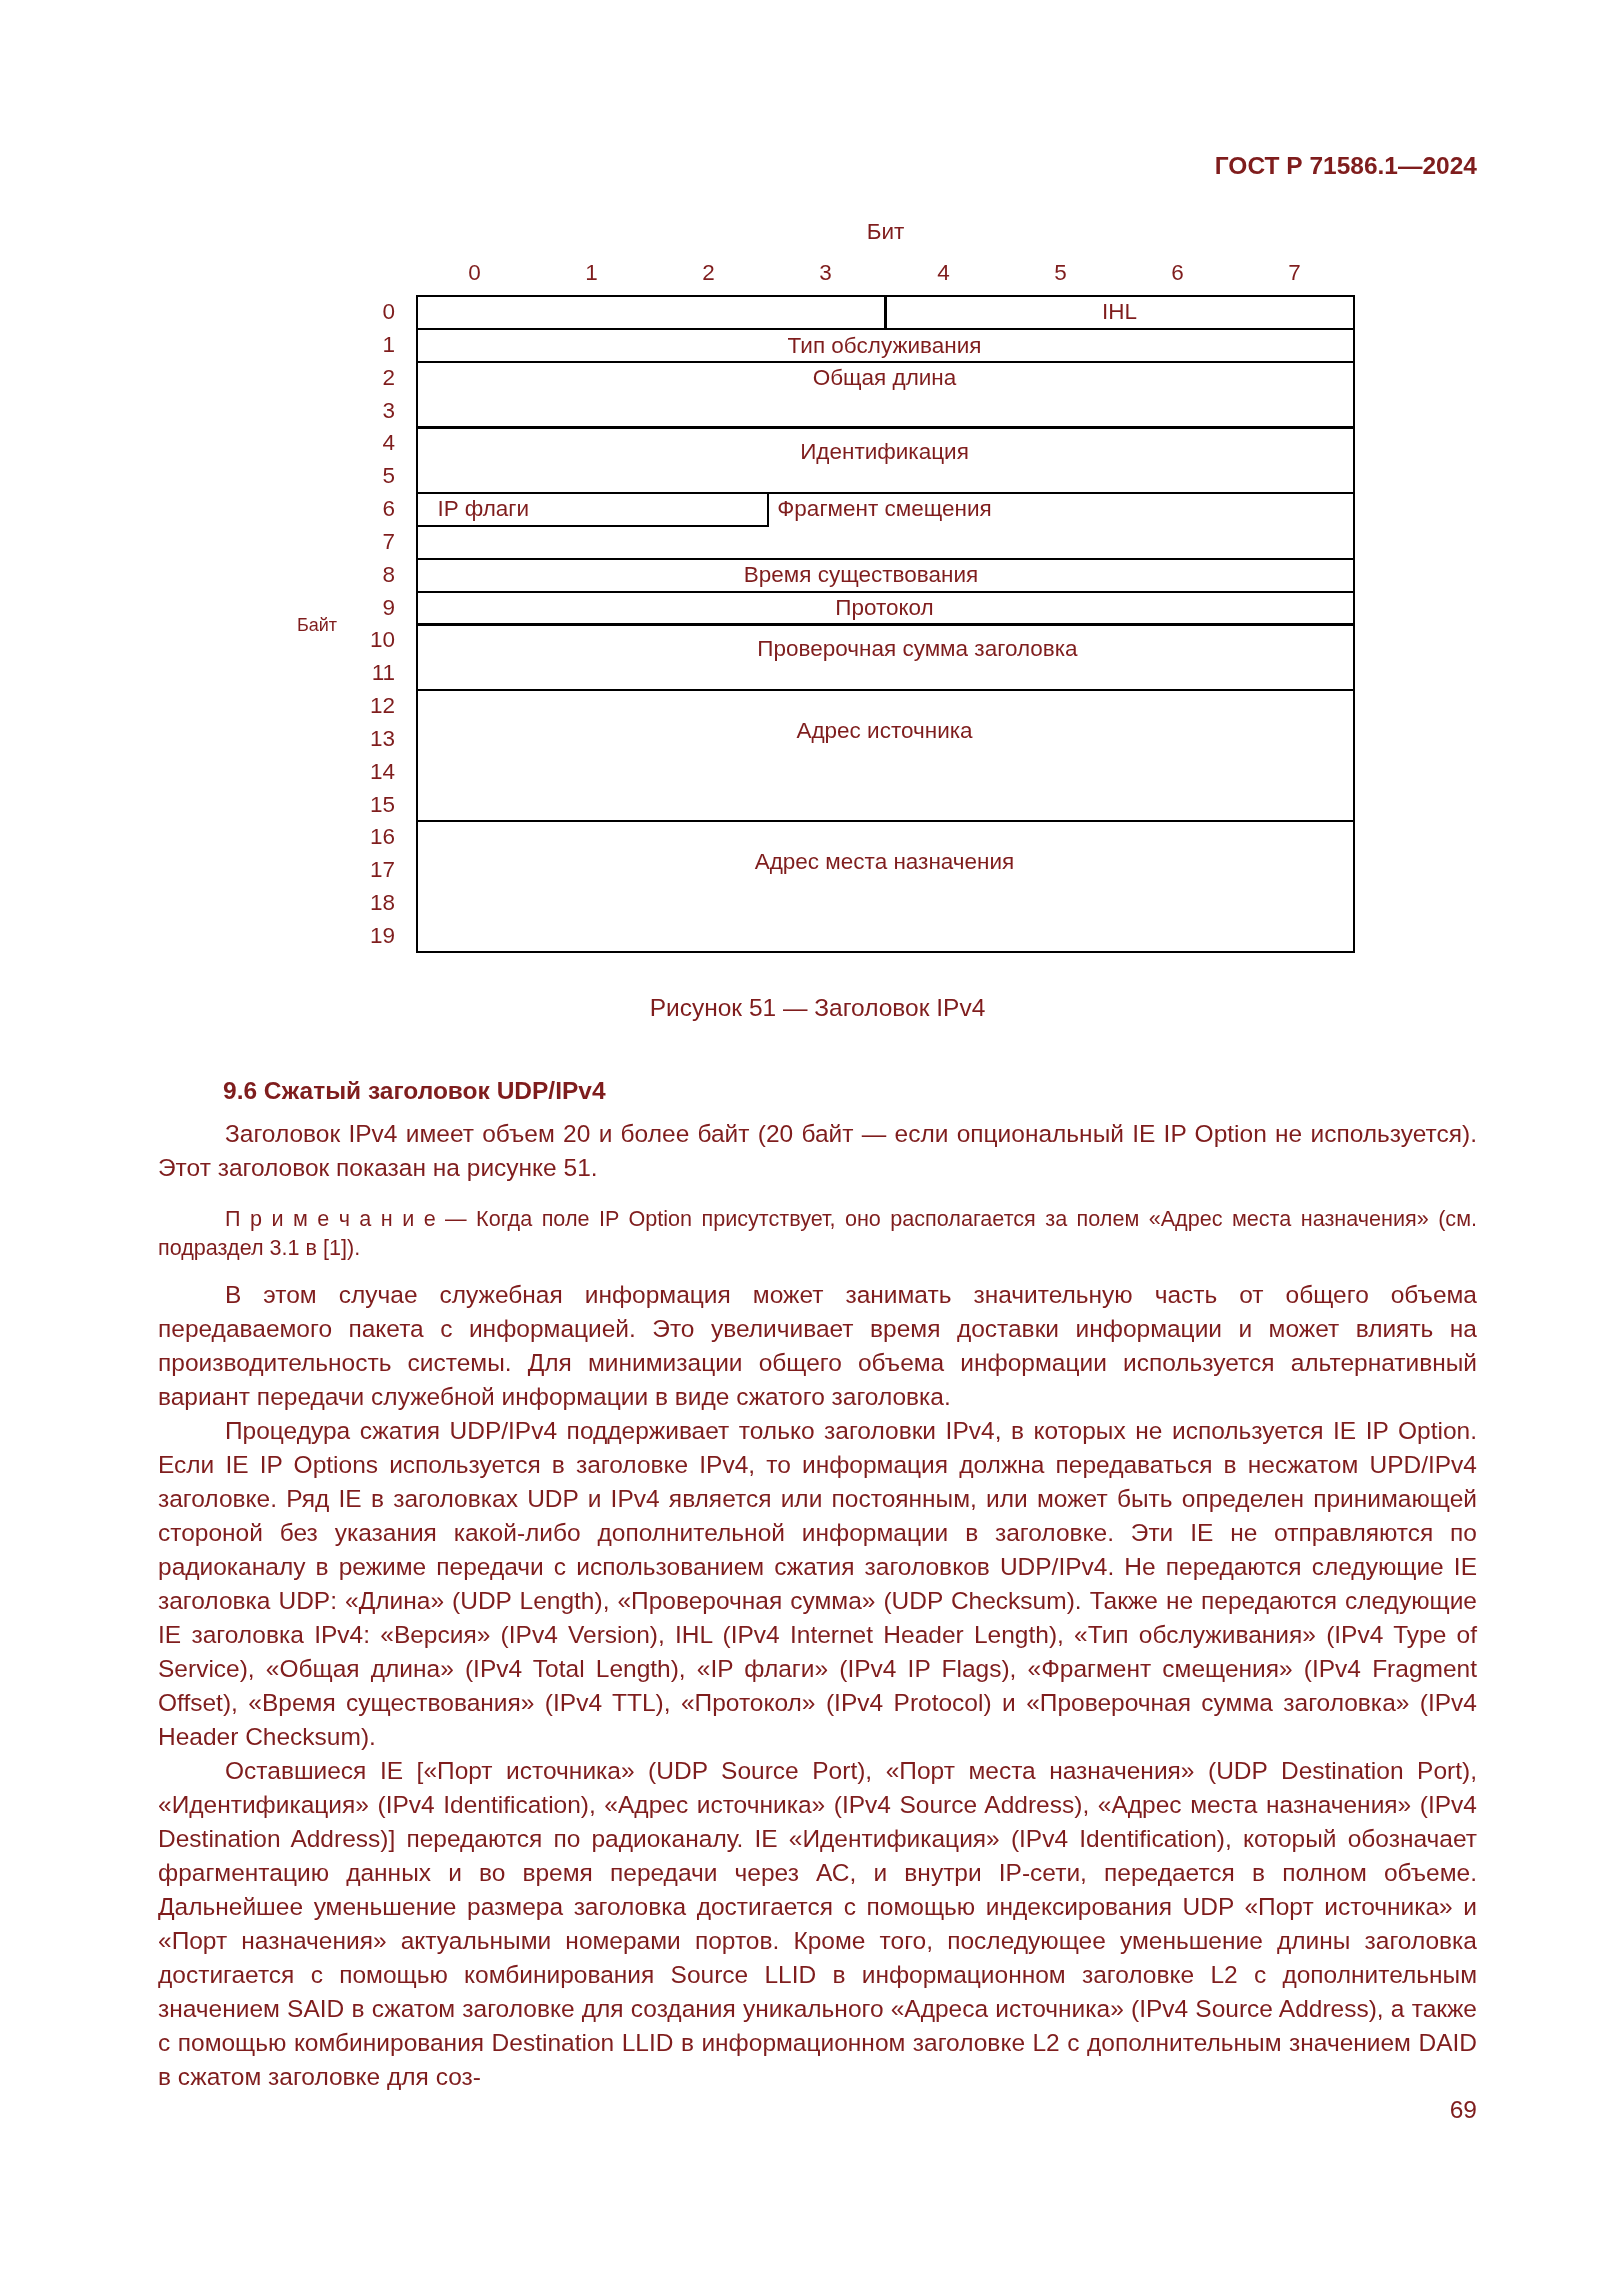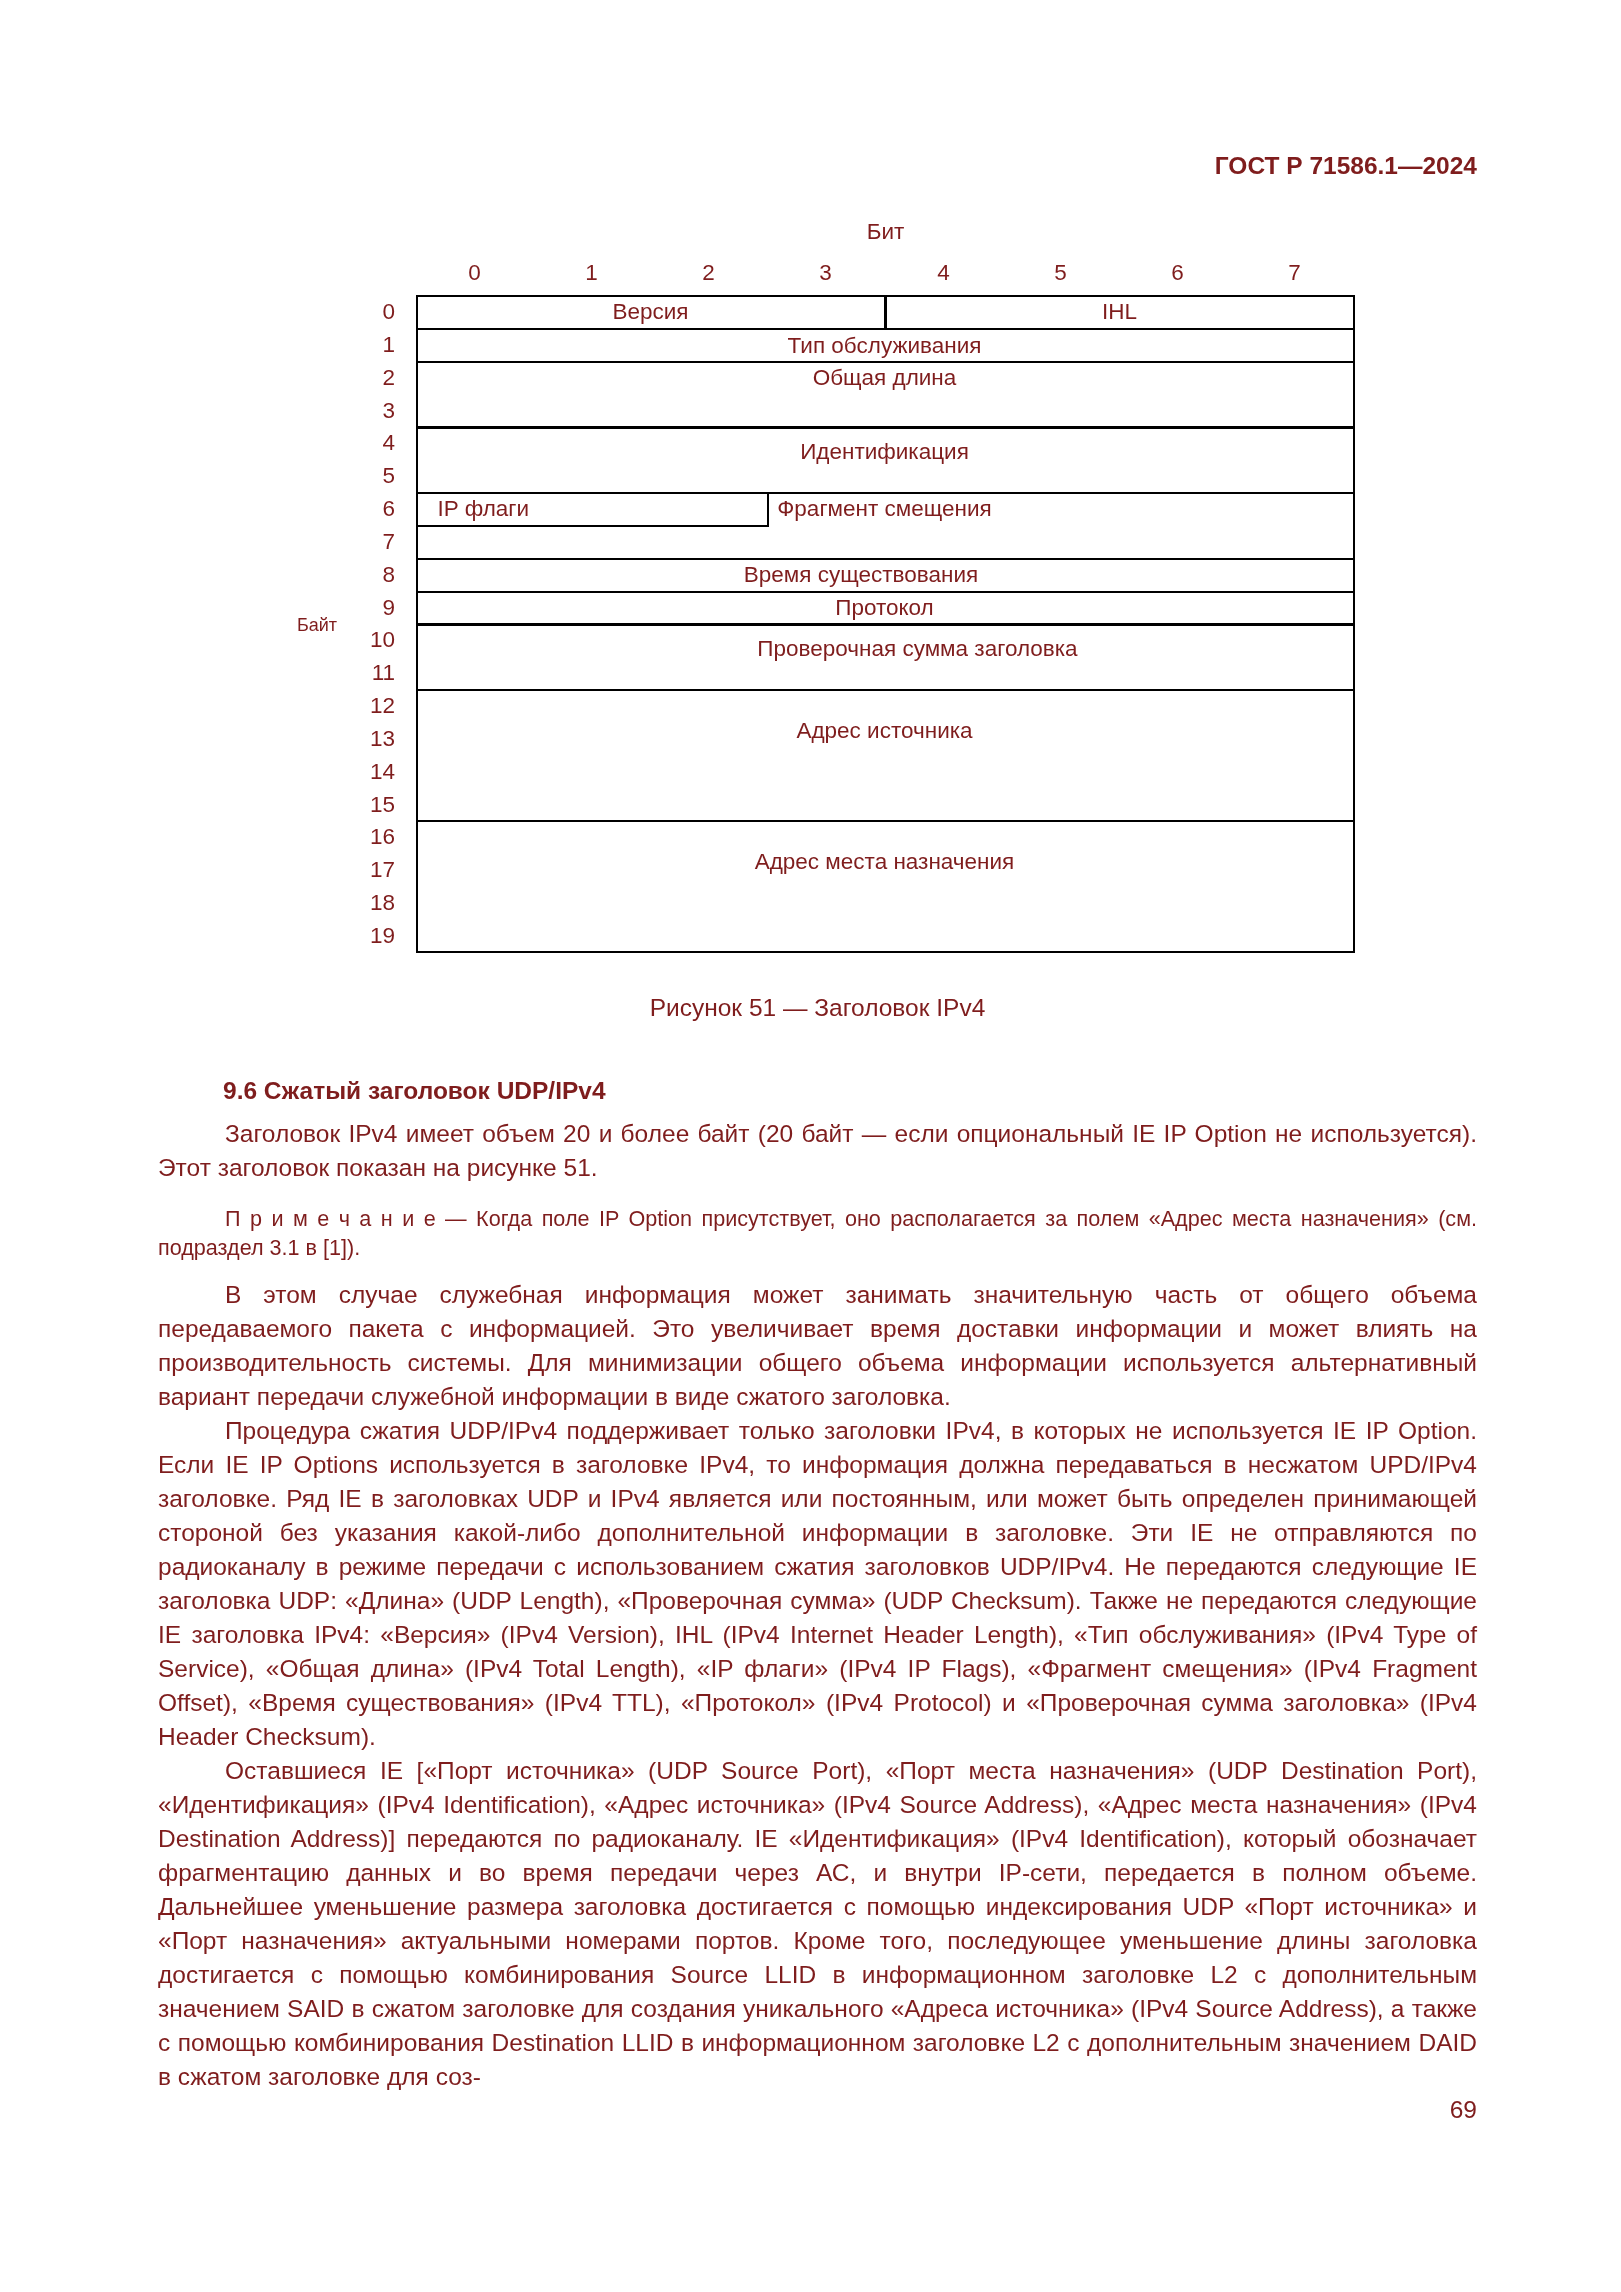--- a/index.html
+++ b/index.html
@@ -142,21 +142,20 @@
       <div class="byte-num" style="top: 361px;">11</div>
       <div class="byte-num" style="top: 394px;">12</div>
       <div class="byte-num" style="top: 427px;">13</div>
       <div class="byte-num" style="top: 460px;">14</div>
       <div class="byte-num" style="top: 493px;">15</div>
       <div class="byte-num" style="top: 525px;">16</div>
       <div class="byte-num" style="top: 558px;">17</div>
       <div class="byte-num" style="top: 591px;">18</div>
       <div class="byte-num" style="top: 624px;">19</div>
       <div class="fbox" style="left: 0px; top: 0px; width: 470px; height: 35px;"></div>
-      <div class="flabel" style="left: 0px; width: 469px; top: 0px; height: 33px;">Версия</div>
       <div class="fbox" style="left: 469px; top: 0px; width: 470px; height: 35px;"></div>
       <div class="flabel" style="left: 469px; width: 469px; top: 0px; height: 33px;">IHL</div>
       <div class="fbox" style="left: 0px; top: 33px; width: 939px; height: 35px;"></div>
       <div class="flabel" style="left: 0px; width: 937px; top: 33px; height: 36px;">Тип обслуживания</div>
       <div class="fbox" style="left: 0px; top: 66px; width: 939px; height: 68px;"></div>
       <div class="flabel" style="left: 0px; width: 937px; top: 66px; height: 33px;">Общая длина</div>
       <div class="fbox" style="left: 0px; top: 131px; width: 939px; height: 68px;"></div>
       <div class="flabel" style="left: 0px; width: 937px; top: 140px; height: 33px;">Идентификация</div>
       <div class="fbox" style="left: 0px; top: 197px; width: 939px; height: 68px;"></div>
       <div class="flabel" style="left: 0px; width: 937px; top: 197px; height: 33px;">Фрагмент смещения</div>

